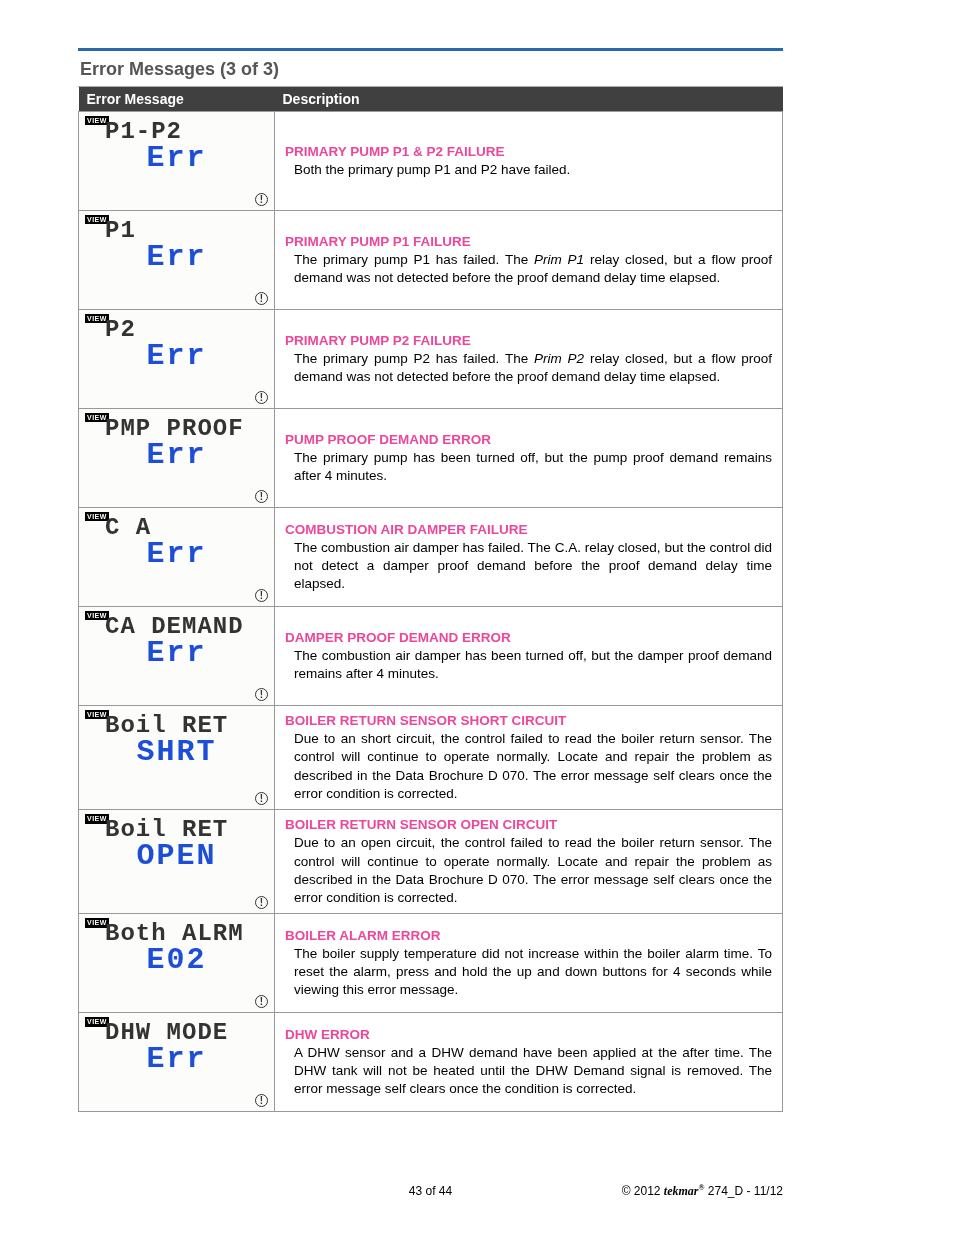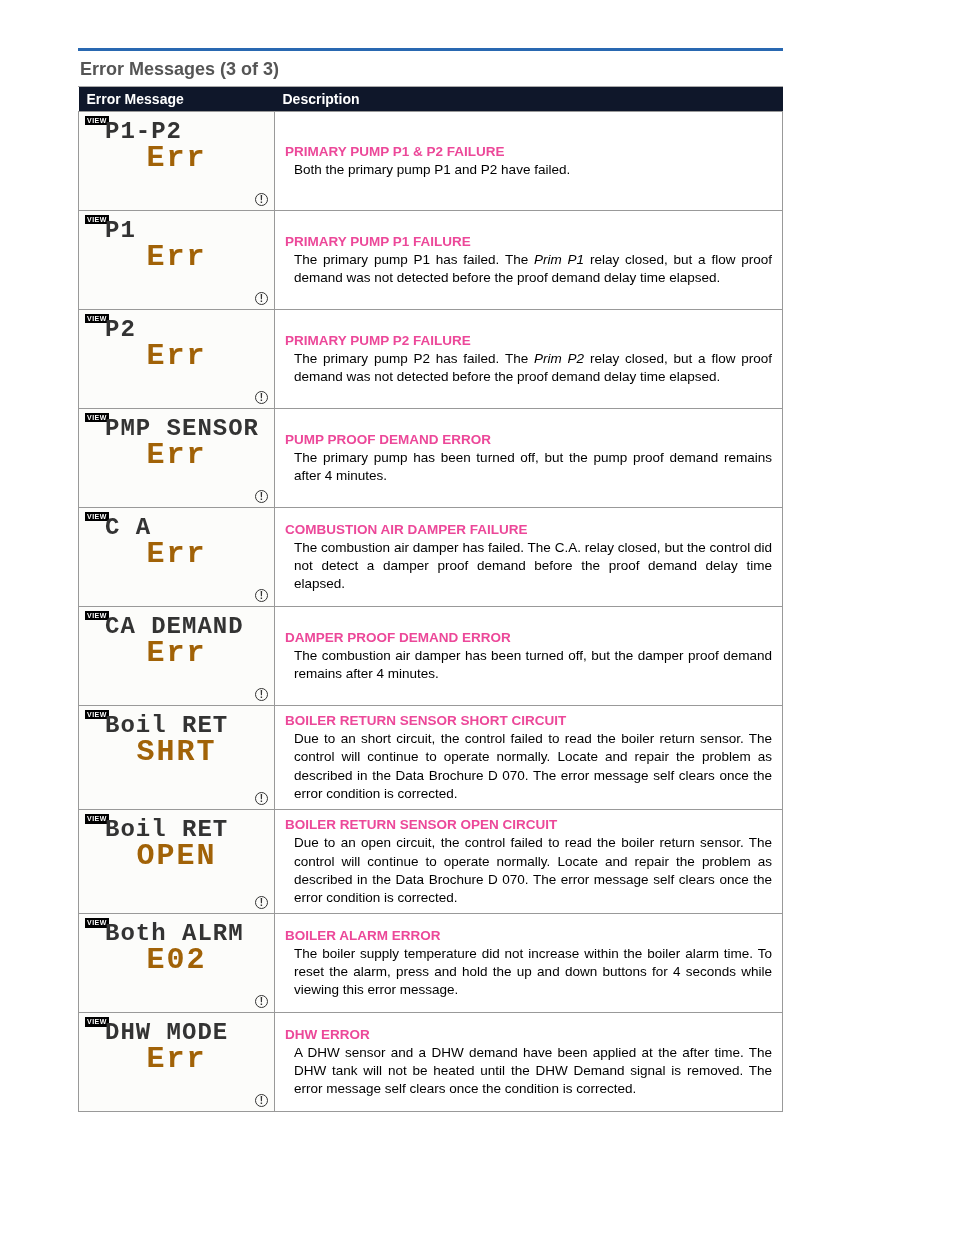--- a/index.html
+++ b/index.html
@@ -30,21 +30,21 @@
     padding: 0 0 6px 2px;
     border-bottom: 1px solid #aaa;
     margin-bottom: 0;
   }
   table.err-table {
     width: 100%;
     border-collapse: collapse;
     table-layout: fixed;
   }
   table.err-table th {
-    background: #0f172a;
+    background: #404040;
     color: #fff;
     text-align: left;
     font-weight: bold;
     font-size: 14px;
     padding: 4px 8px;
   }
   table.err-table th:first-child {
     width: 180px;
   }
   table.err-table td {
@@ -91,21 +91,21 @@
   }
   .lcd-line2 {
     position: absolute;
     top: 26px;
     left: 0;
     right: 0;
     text-align: center;
     font-family: "Courier New", monospace;
     font-size: 30px;
     letter-spacing: 2px;
-    color: #a16207;
+    color: #1d4ed8;
     font-weight: bold;
   }
   .warn-icon {
     position: absolute;
     bottom: 4px;
     right: 6px;
     width: 13px;
     height: 13px;
     border: 1.5px solid #333;
     border-radius: 50%;
@@ -202,21 +202,21 @@
           </td>
           <td>
             <div class="desc-title">PRIMARY PUMP P2 FAILURE</div>
             <div class="desc-body">The primary pump P2 has failed. The <em>Prim P2</em> relay closed, but a flow proof demand was not detected before the proof demand delay time elapsed.</div>
           </td>
         </tr>
         <tr>
           <td class="display-cell">
             <div class="lcd">
               <span class="view-tag">VIEW</span>
-              <div class="lcd-line1">PMP SENSOR</div>
+              <div class="lcd-line1">PMP PROOF</div>
               <div class="lcd-line2">Err</div>
               <div class="warn-icon">!</div>
             </div>
           </td>
           <td>
             <div class="desc-title">PUMP PROOF DEMAND ERROR</div>
             <div class="desc-body">The primary pump has been turned off, but the pump proof demand remains after 4 minutes.</div>
           </td>
         </tr>
         <tr>
@@ -299,13 +299,21 @@
             </div>
           </td>
           <td>
             <div class="desc-title">DHW ERROR</div>
             <div class="desc-body">A DHW sensor and a DHW demand have been applied at the after time. The DHW tank will not be heated until the DHW Demand signal is removed. The error message self clears once the condition is corrected.</div>
           </td>
         </tr>
       </tbody>
   </table>
 
+  <div class="footer">
+    <div class="left"></div>
+    <div class="center">43 of 44</div>
+    <div class="right">
+      <span>© 2012</span>
+      <span class="brand"><span>tekmar</span><sup>®</sup></span><span> 274_D - 11/12</span>
+    </div>
+  </div>
 </div>
 
 </body></html>

